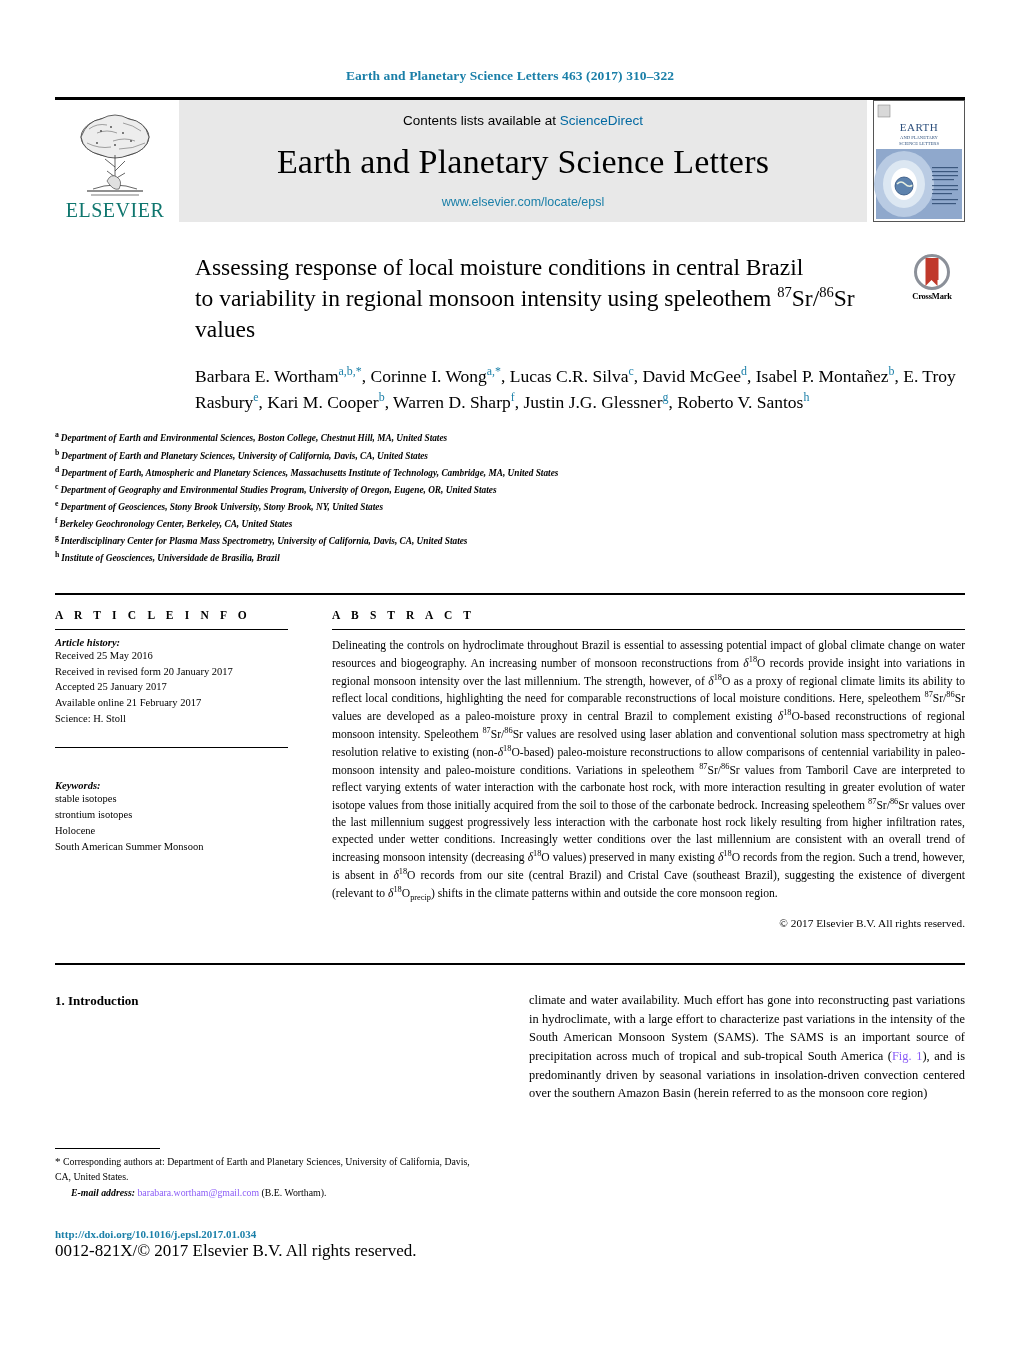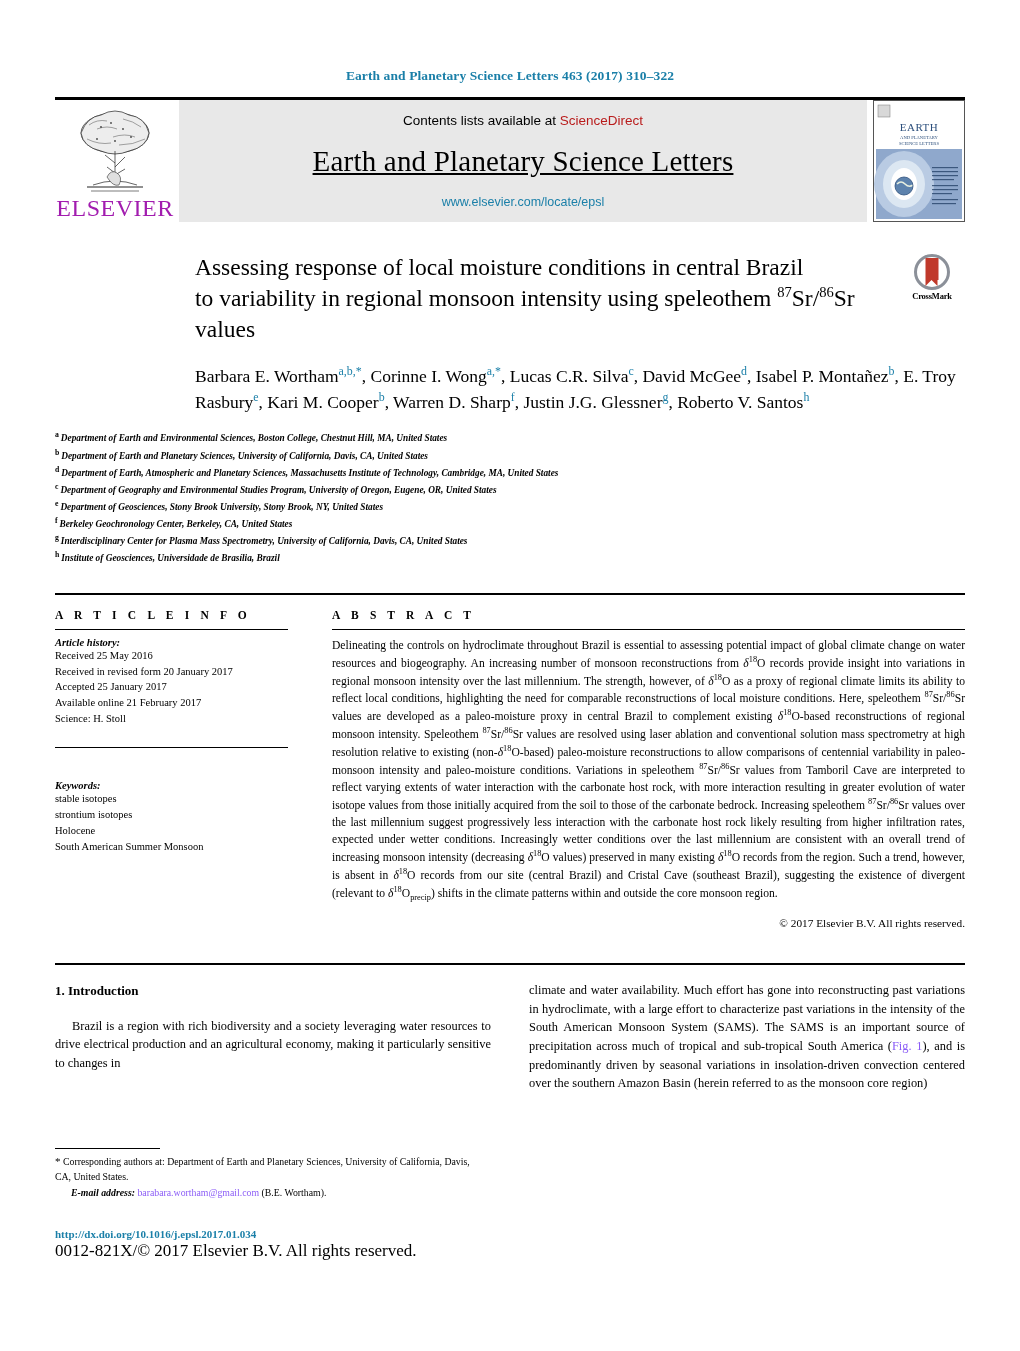--- a/index.html
+++ b/index.html
@@ -44,23 +44,23 @@
     flex: 0 0 120px;
     display: flex;
     flex-direction: column;
     align-items: center;
     justify-content: flex-end;
     padding-bottom: 2px;
     box-sizing: border-box;
   }
   .tree-svg { display:block; }
   .elsevier-word {
-    color: #a21caf;
-    font-family: "Liberation Serif", serif;
-    font-size: 24px;
+    color: #0f766e;
+    font-family: "Liberation Serif", serif;
+    font-size: 20px;
     letter-spacing: 0.5px;
     font-weight: normal;
     line-height: 1;
     margin-top: 1px;
   }
   .masthead-center {
     flex: 1 1 auto;
     background: #e8e8e8;
     display: flex;
     flex-direction: column;
@@ -68,27 +68,26 @@
     justify-content: space-between;
     padding: 13px 0 13px 0;
     box-sizing: border-box;
     margin-left: 4px;
   }
   .contents-line {
     font-size: 13.5px;
     font-family: "Liberation Sans", sans-serif;
   }
   .contents-line .sd {
-    color: #b91c1c;
+    color: #0369a1;
   }
   .journal-name {
-    font-size: 29px;
+    font-size: 34px;
     font-family: "Liberation Serif", serif;
     letter-spacing: 0.2px;
-    text-decoration: underline;
   }
   .journal-url {
     font-size: 12.5px;
     color: #1a7fa8;
     font-family: "Liberation Sans", sans-serif;
   }
   .cover-thumb {
     flex: 0 0 92px;
     width: 92px;
     margin-left: 6px;
@@ -221,21 +220,21 @@
   .abstract-body sup, .abstract-body sub { font-size: 0.72em; }
   .copyright {
     text-align: right;
     font-size: 11.3px;
     margin-top: 13px;
   }
   
   .body-wrap {
     margin: 34px 55px 0 55px;
     border-top: 2px solid #000;
-    padding-top: 16px;
+    padding-top: 26px;
     display: flex;
     gap: 38px;
   }
   .body-col {
     flex: 1 1 0;
     font-size: 12.4px;
     line-height: 1.5;
     text-align: justify;
   }
   h2.sec-title {
@@ -437,21 +436,20 @@
         of divergent (relevant to <i>δ</i><sup>18</sup>O<sub>precip</sub>) shifts in the climate patterns within and outside the core monsoon
         region.
       </div>
       <div class="copyright">© 2017 Elsevier B.V. All rights reserved.</div>
     </div>
   </div>
 
   <div class="body-wrap">
     <div class="body-col">
       <h2 class="sec-title">1. Introduction</h2>
-      <p>Brazil is a region with rich biodiversity and a society leveraging water resources to drive electrical production and an agricultural economy, making it particularly sensitive to changes in</p>
     </div>
     <div class="body-col">
       <p style="text-indent:0;"><span>climate and water availability. Much effort has gone into reconstructing past variations in hydroclimate, with a large effort to characterize past variations in the intensity of the South American Monsoon System (SAMS). The SAMS is an important source of precipitation across much of tropical and sub-tropical South America (</span><span class="link">Fig. 1</span><span>), and is predominantly driven by seasonal variations in insolation-driven convection centered over the southern Amazon Basin (herein referred to as the monsoon core region)</span></p>
     </div>
   </div>
 
   <div class="footnotes">
     <div class="fn-rule"></div>
     <div class="fn-text">
       <span class="star">*</span>

